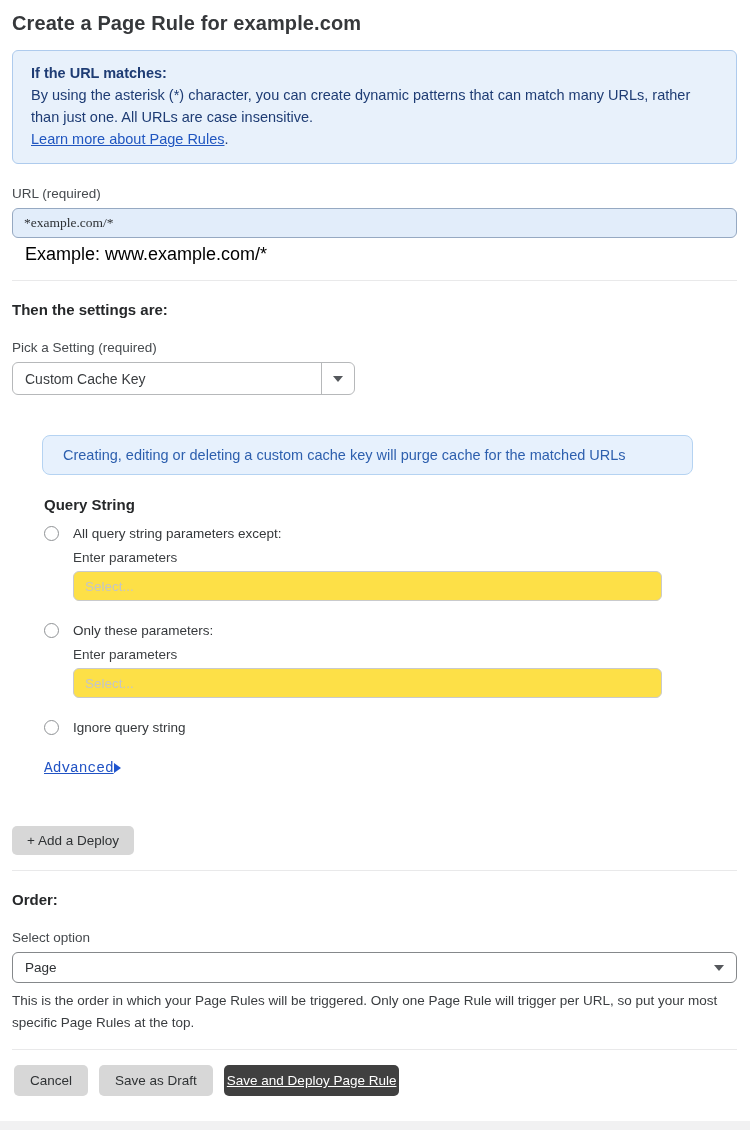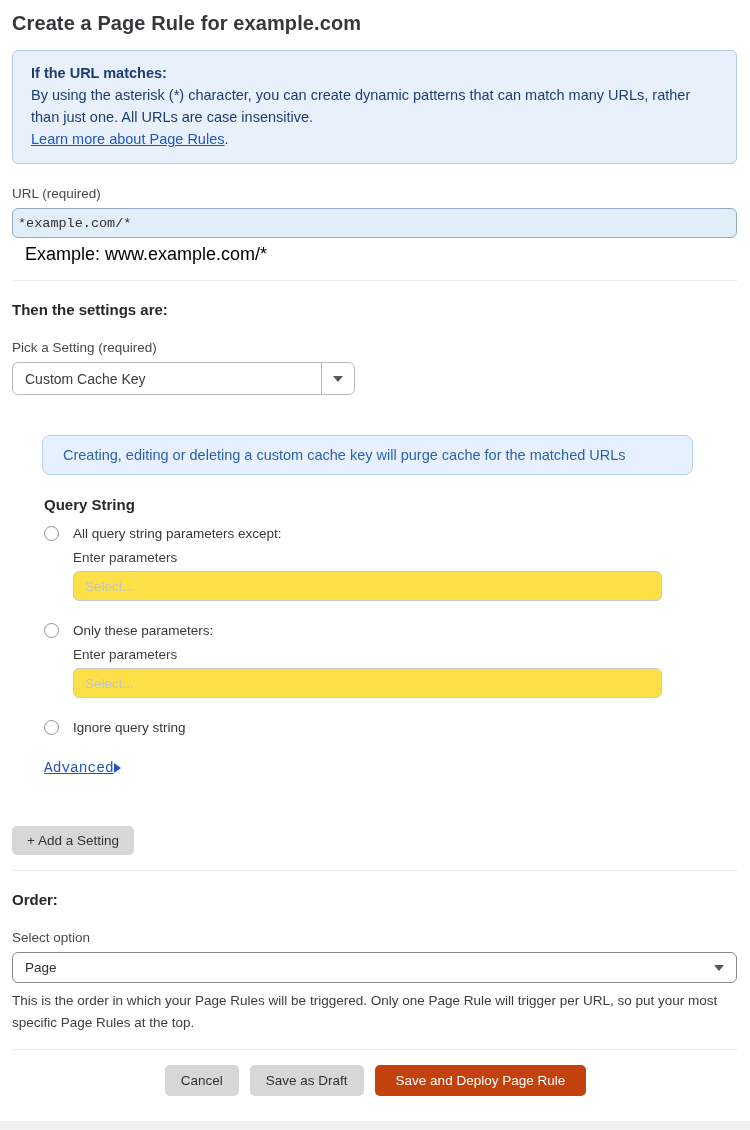--- a/index.html
+++ b/index.html
@@ -14,22 +14,22 @@
     margin-top:15px; background:#e8f1fb; border:1px solid #aecbed;
     border-radius:6px; padding:11px 18px 13px 18px; color:#1e3c74;
     font-size:14.5px; line-height:22px;
   }
   .info-box .hd { font-weight:bold; }
   .info-link { color:#2056c0; text-decoration:underline; cursor:pointer; }
 
   .field-label { font-size:13.5px; color:#464a4e; margin-top:22px; }
   .url-input {
     margin-top:7px; width:725px; height:30px; background:#e2edfa;
-    border:1px solid #96a9c2; border-radius:6px; padding:0 5px;
-    font-size:13.5px; color:#2e3134; font-family:Liberation Mono, monospace; outline:none;
+    border:1px solid #96a9c2; border-radius:6px; padding:0 11px;
+    font-size:13.5px; color:#2e3134; font-family:Liberation Serif, serif; outline:none;
   }
   .helper { font-size:18px; color:#000000; margin-top:6px;margin-left:13px; }
 
   .divider { border:none; border-top:1px solid #e9e9ea; margin-top:15px; }
 
   .section-heading { font-size:15px; font-weight:bold; color:#26282a; margin-top:20px; }
 
   
   .combo {
     margin-top:7px; width:343px; height:33px; background:#fff;
@@ -71,25 +71,25 @@
   .add-setting { margin-top:50px; height:29px; padding:0 15px; }
 
   
   .order-select {
     margin-top:7px; width:725px; height:31px; background:#fff; border:1px solid #85888b;
     border-radius:6px; display:flex; align-items:center; padding:0 12px; cursor:pointer; font-size:13.5px; color:#2e3134;
   }
   .order-select .os-text { flex:1; }
   .order-desc { font-size:13.5px; color:#3a3d40; line-height:22px; margin-top:7px; }
 
-  .footer-btns { margin-top:15px; display:flex; align-items:center; gap:11px; padding-left:2px;justify-content:center; }
+  .footer-btns { margin-top:15px; display:flex; align-items:center; gap:11px; padding-left:2px; }
   .footer-btns .btn { height:31px; }
   .btn-cancel { padding:0 16px; }
   .btn-draft { padding:0 16px; }
-  .btn-primary { background:#c2410c; color:#fff; padding:0 21px; }
+  .btn-primary { background:#404040; color:#fff; padding:0 3px;text-decoration:underline; }
 
   .bottom-strip { position:absolute; left:0; right:0; bottom:0; height:9px; background:#f1f1f2; }
 </style>
 </head>
 <body>
 
 <div class="container">
 
   <h1 class="page-title">Create a Page Rule for example.com</h1>
 
@@ -146,21 +146,21 @@
     </div>
 
     <div class="advanced">
       <span class="adv-text">Advanced</span>
       <span class="tri-right"></span>
     </div>
 
   </div>
 
   <div>
-    <button class="btn btn-grey add-setting">+ Add a Setting</button>
+    <button class="btn btn-grey add-setting">+ Add a Deploy</button>
   </div>
 
   <hr class="divider">
 
   <div class="section-heading">Order:</div>
 
   <div class="field-label">Select option</div>
   <div class="order-select">
     <span class="os-text">Page</span>
     <span class="tri-down"></span>

